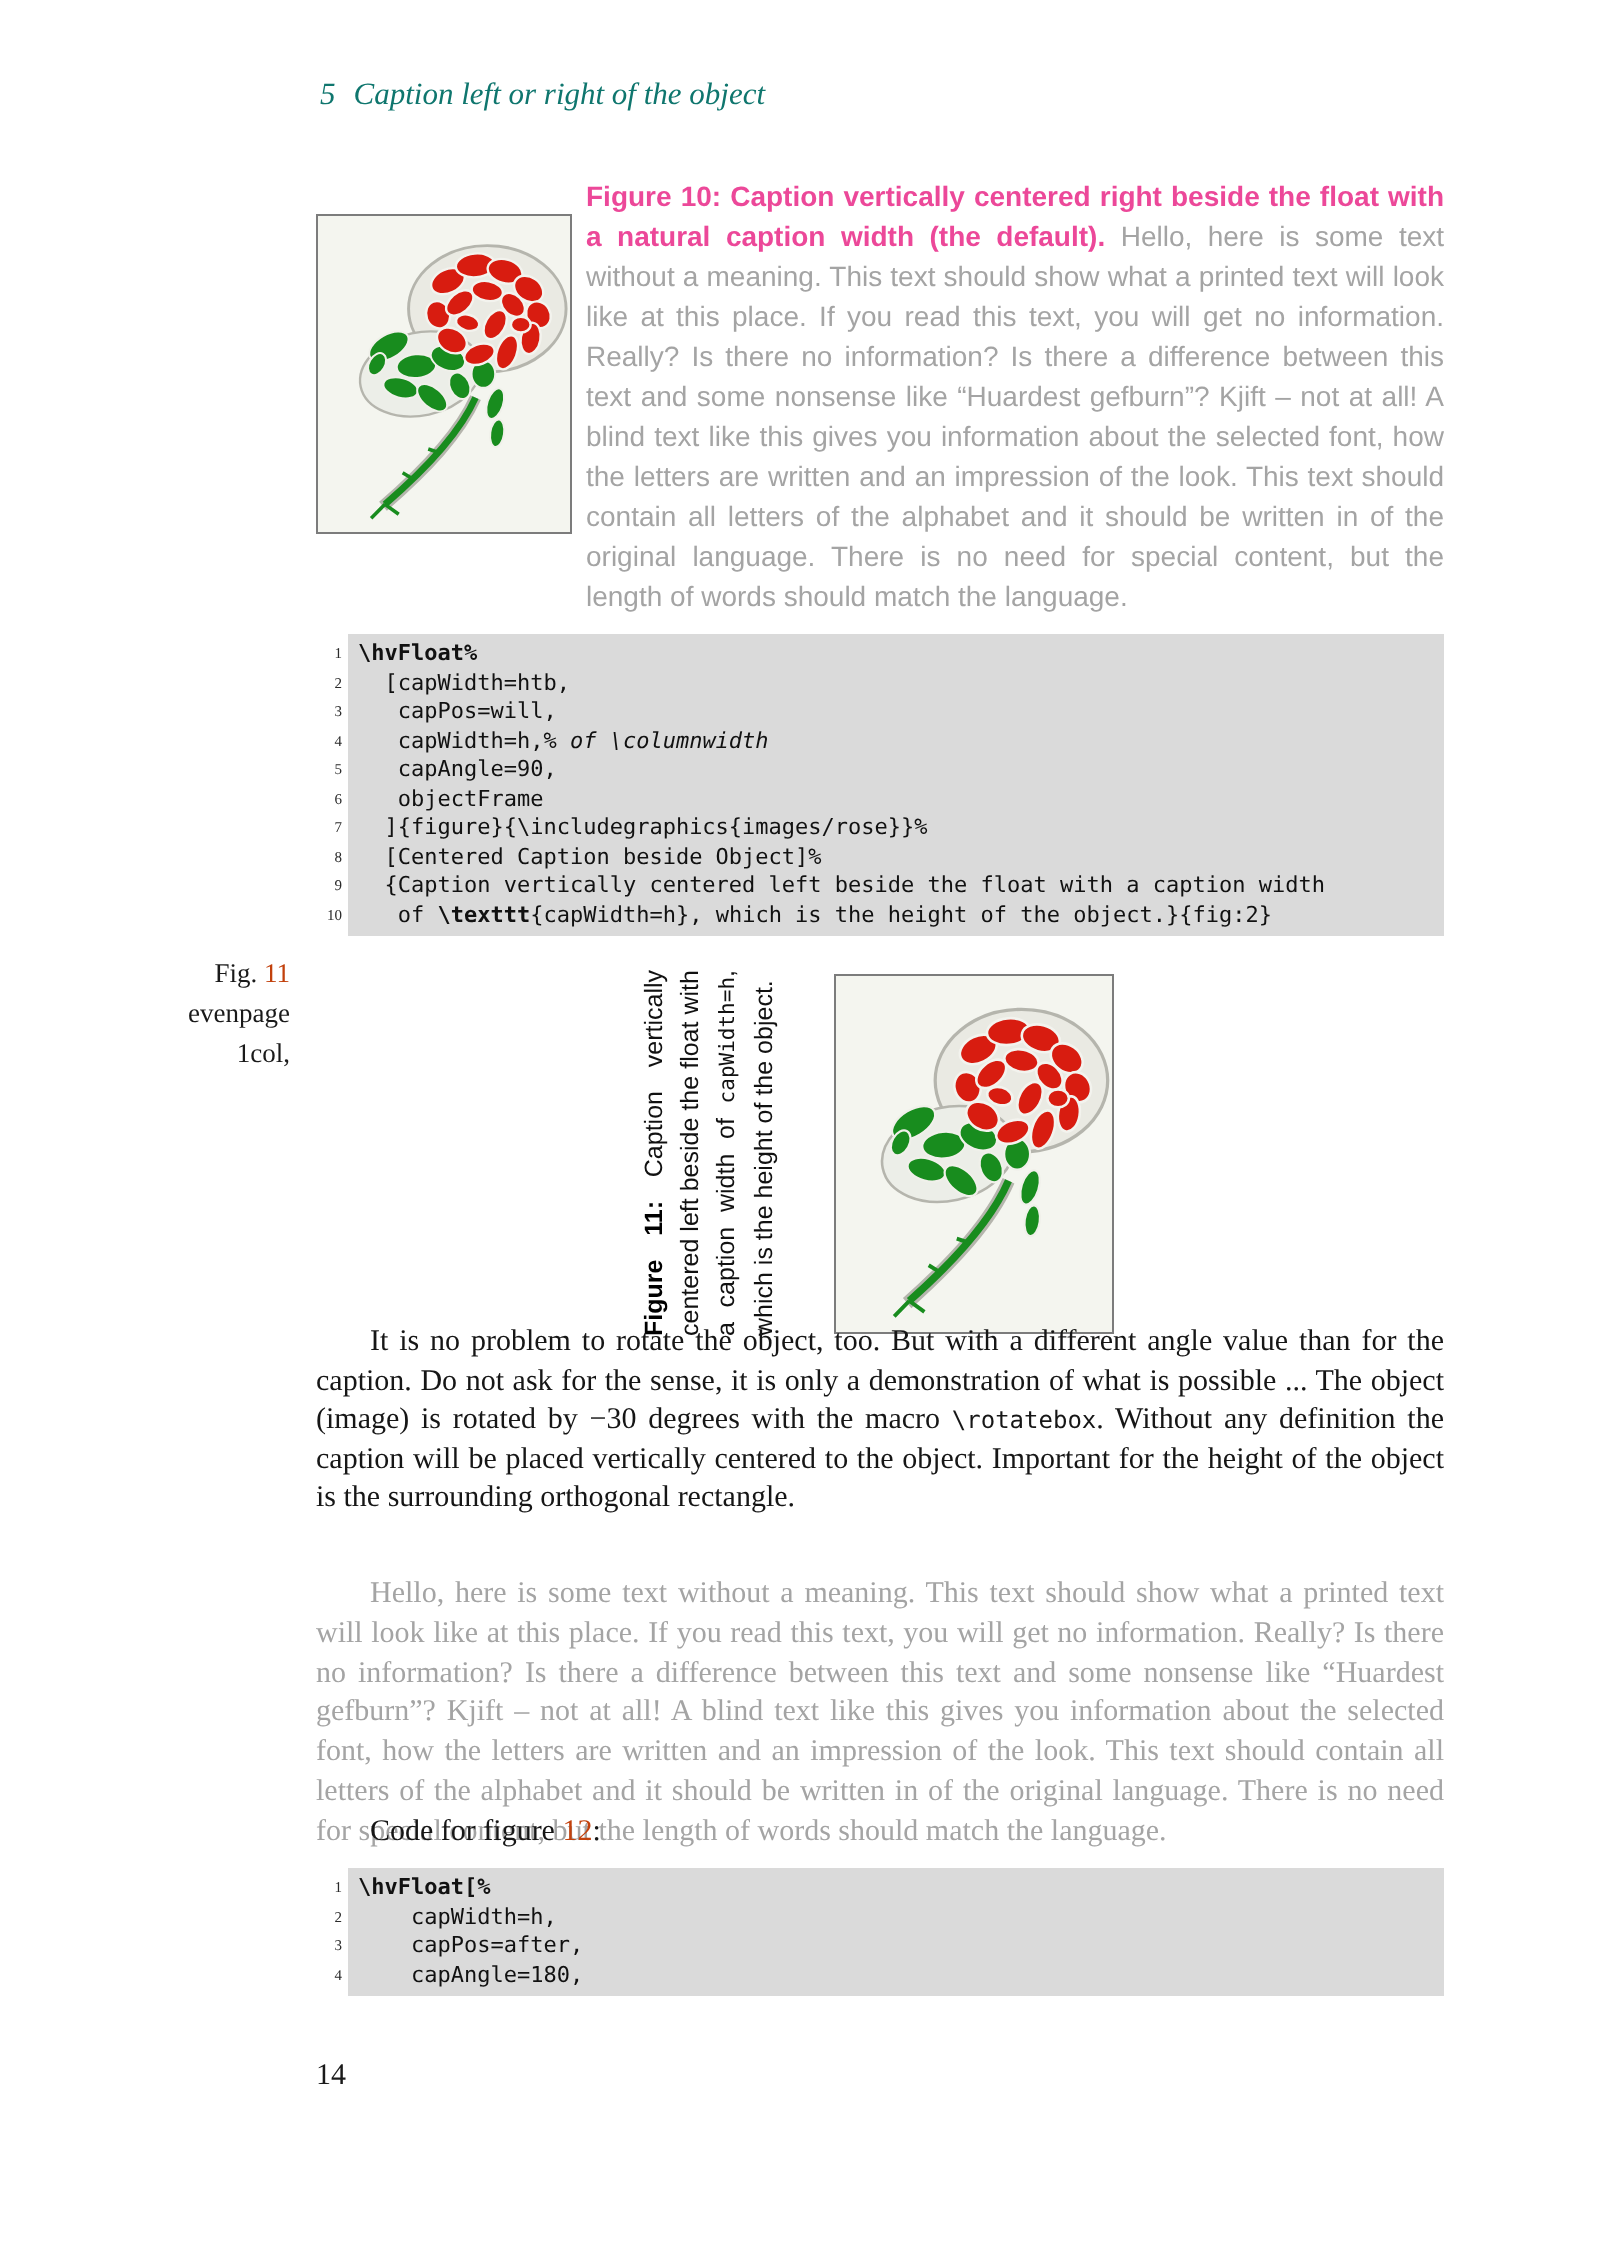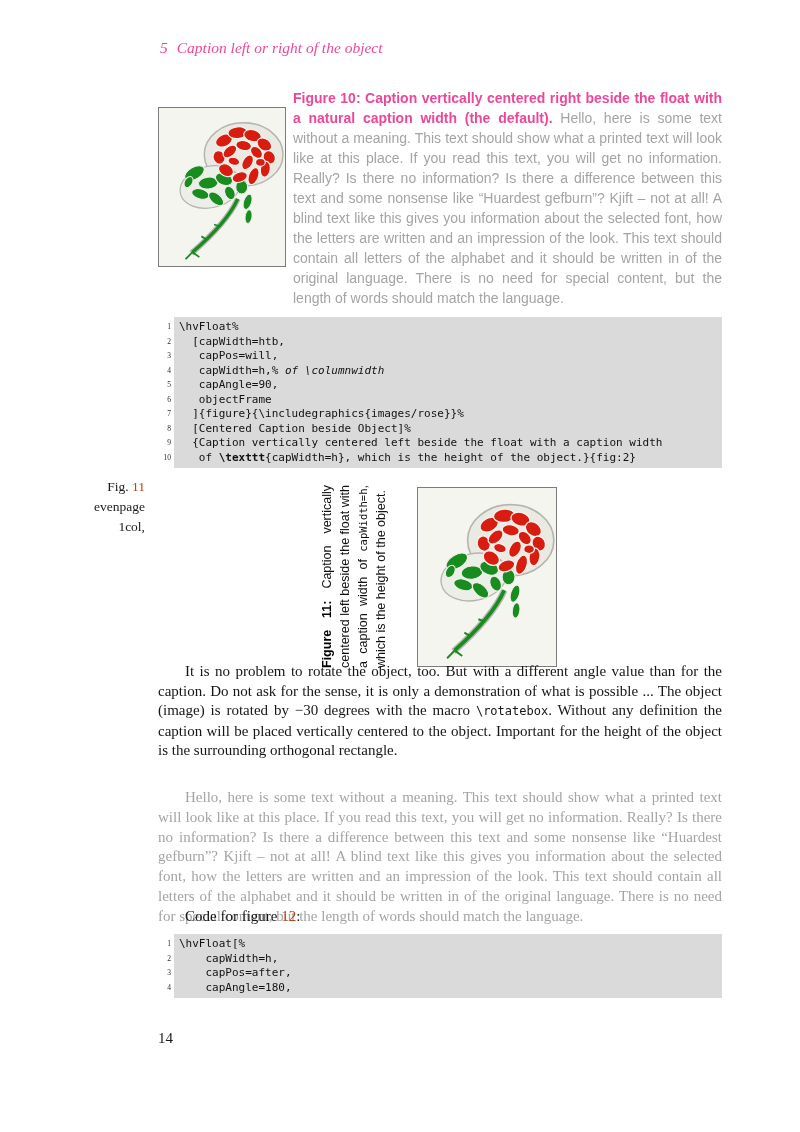--- a/index.html
+++ b/index.html
@@ -5,21 +5,21 @@
   * { margin:0; padding:0; box-sizing:border-box; }
   html,body { background:#ffffff; }
   .page {
     position:relative; width:800px; height:1132px; background:#ffffff;
     font-family:"Liberation Serif", serif; color:#161616; overflow:hidden;
   }
 
   
   .sec-header {
     position:absolute; left:160px; top:39px;
-    font-style:italic; font-size:15.5px; color:#ec4899;text-align:right;
+    font-style:italic; font-size:15.5px; color:#0f766e;text-align:right;
   }
   .sec-header .sec-num { margin-right:9px; }
 
   
   .fig10 { position:absolute; left:158px; top:88px; width:564px; height:202px; }
   .rose-frame {
     position:absolute; border:1px solid #7c7c7c; background:#f4f5ef;
   }
   .fig10 .rose-frame { left:0; top:19px; width:128px; height:160px; }
   .cap10 {
@@ -33,21 +33,21 @@
   .listing { position:absolute; width:564px; }
   .lrow { display:flex; }
   .lnum {
     width:16px; text-align:right; padding-right:3px; flex:0 0 16px;
     font-family:"Liberation Serif", serif; font-size:7.5px; line-height:14.5px; color:#2a2a2a;
   }
   .lcode {
     flex:1; background:#dadada; padding-left:5px; white-space:pre;
     font-family:"DejaVu Sans Mono", monospace; font-size:11px; line-height:14.5px; color:#111;
   }
-  .lrow:first-child .lcode { padding-top:3px; }
+  .lrow:first-child .lcode { padding-top:3px;font-weight:bold; }
   .lrow:first-child .lnum  { padding-top:3px; }
   .lrow:last-child  .lcode { padding-bottom:3px; }
   .comment { font-style:italic; }
   .kw { font-weight:bold; }
 
   
   .margin-note {
     position:absolute; left:76px; top:477px; width:69px; text-align:right;
     font-size:13.5px; line-height:20px; color:#1a1a1a;
   }

